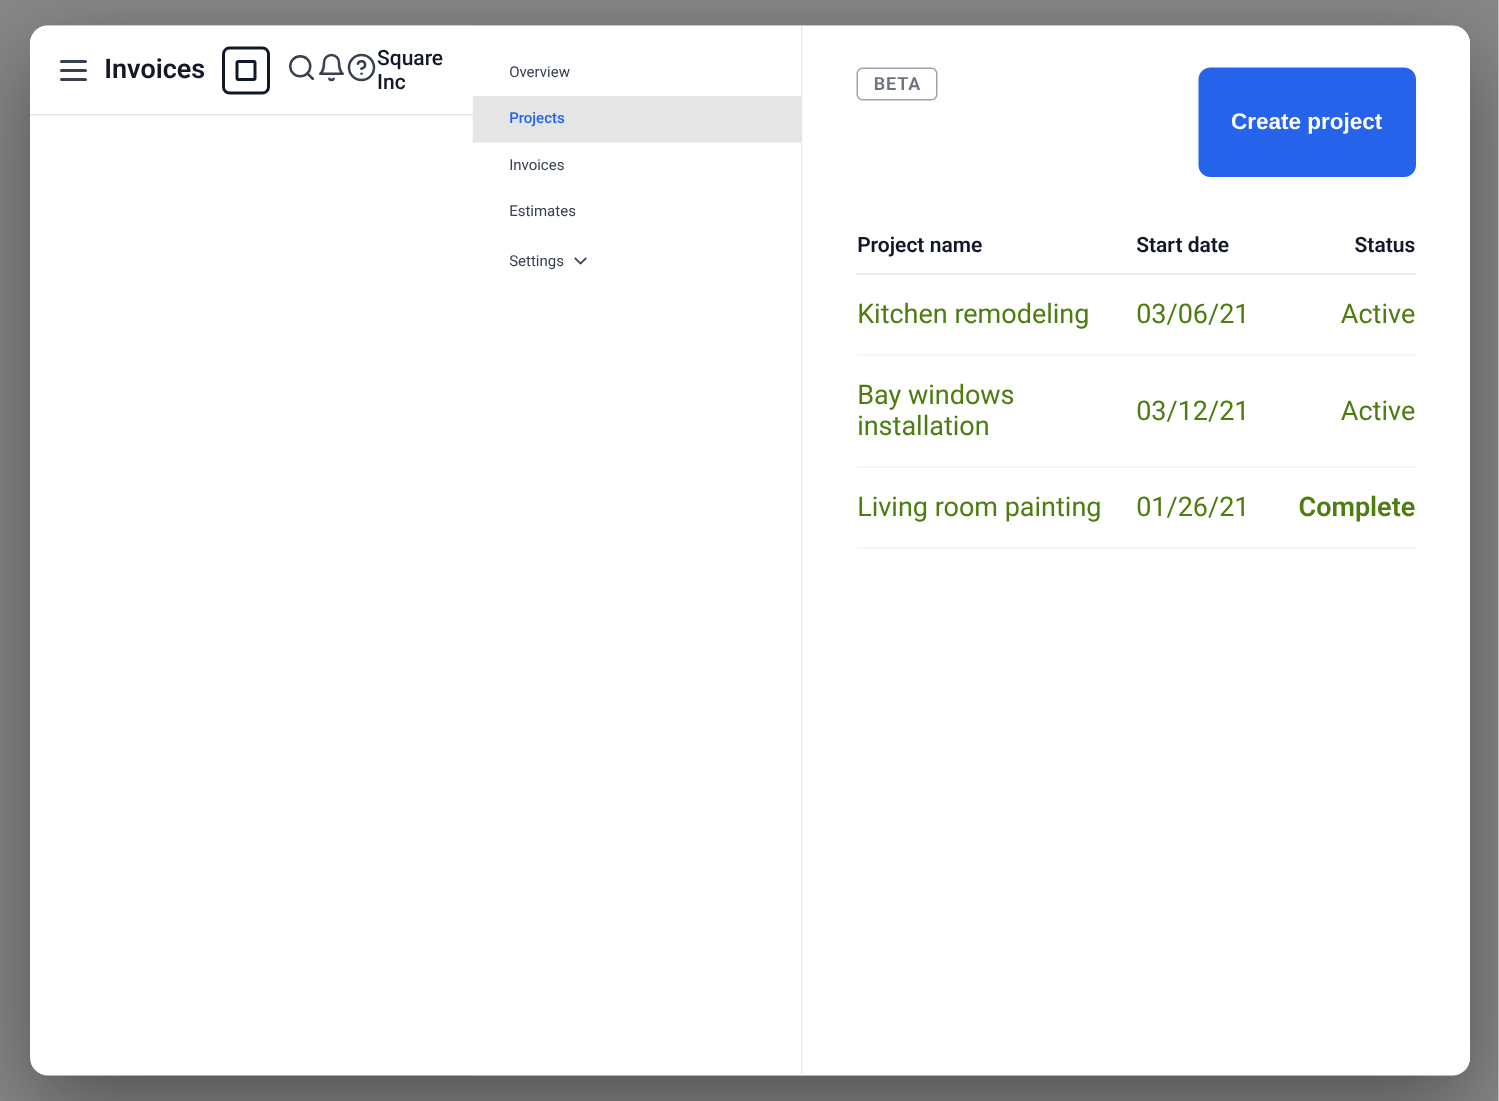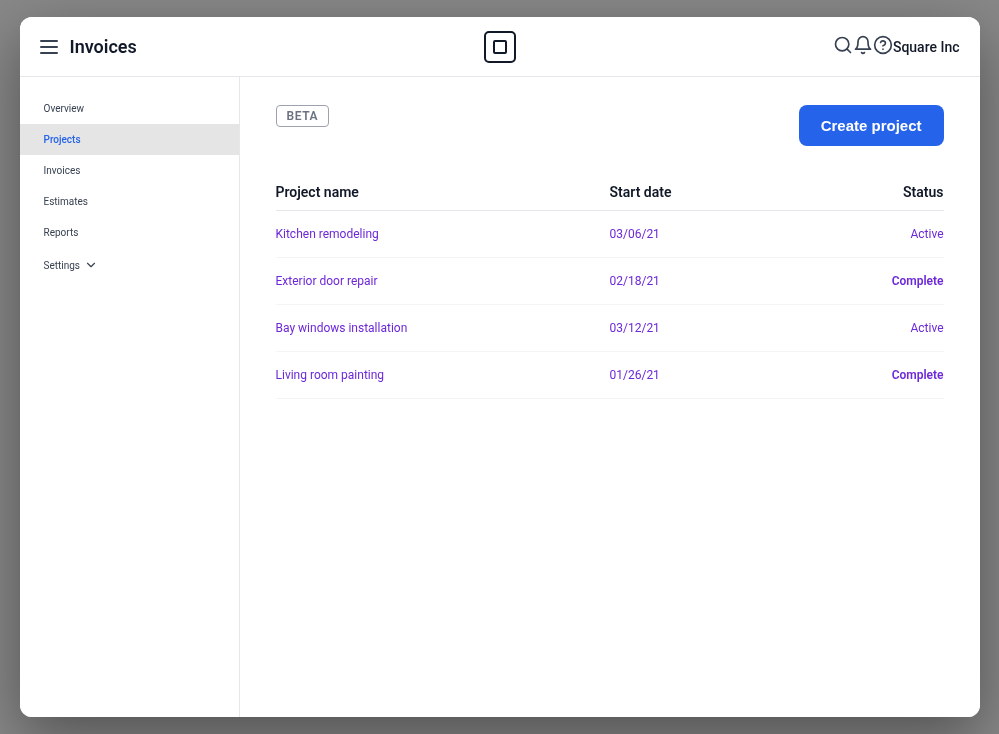--- a/index.html
+++ b/index.html
@@ -14,21 +14,21 @@
     }
 
     .window {
       width: 960px;
       height: 700px;
       background: #fff;
       border-radius: 12px;
       box-shadow: 0 20px 60px rgba(0,0,0,0.4);
       overflow: hidden;
       display: flex;
-      flex-direction: column;
+      flex-direction: row;
     }
 
     
     .topbar {
       display: flex;
       align-items: center;
       padding: 0 20px;
       height: 60px;
       border-bottom: 1px solid #e5e7eb;
       background: #fff;
@@ -172,21 +172,21 @@
       font-size: 12px;
       font-weight: 600;
       color: #6b7280;
       letter-spacing: 0.05em;
     }
 
     .create-button {
       background: #2563eb;
       color: #fff;
       border: none;
-      padding: 12px 22px;
+      padding: 28px 22px;
       border-radius: 8px;
       font-size: 15px;
       font-weight: 600;
       cursor: pointer;
     }
 
     
     .project-table {
       width: 100%;
       border-collapse: collapse;
@@ -200,22 +200,22 @@
       padding: 10px 0;
       border-bottom: 1px solid #e5e7eb;
     }
 
     .project-table thead tr th:last-child {
       text-align: right;
     }
 
     .project-table tbody tr td {
       padding: 16px 0;
-      font-size: 12px;
-      color: #6d28d9;
+      font-size: 18px;
+      color: #4d7c0f;
       border-bottom: 1px solid #f3f4f6;
     }
 
     .project-table tbody tr td:last-child {
       text-align: right;
     }
 
     .status-active {
       color: #6b7280;
     }
@@ -281,23 +281,20 @@
       <div class="sidebar-item active">
         <span class="sidebar-item-label">Projects</span>
       </div>
       <div class="sidebar-item">
         <span class="sidebar-item-label">Invoices</span>
       </div>
       <div class="sidebar-item">
         <span class="sidebar-item-label">Estimates</span>
       </div>
       <div class="sidebar-item">
-        <span class="sidebar-item-label">Reports</span>
-      </div>
-      <div class="sidebar-item">
         <span class="sidebar-item-with-arrow">
           <span class="sidebar-item-label">Settings</span>
           <svg width="14" height="14" viewBox="0 0 24 24" fill="none" stroke="#374151" stroke-width="2" stroke-linecap="round" stroke-linejoin="round">
             <polyline points="6 9 12 15 18 9"></polyline>
           </svg>
         </span>
       </div>
     </nav>
 
     <div class="content">
@@ -314,25 +311,20 @@
             <th class="col-status">Status</th>
           </tr>
         </thead>
         <tbody id="table-body">
         <tr>
               <td>Kitchen remodeling</td>
               <td>03/06/21</td>
               <td class="status-active">Active</td>
             </tr>
             <tr>
-              <td>Exterior door repair</td>
-              <td>02/18/21</td>
-              <td class="status-complete">Complete</td>
-            </tr>
-            <tr>
               <td>Bay windows installation</td>
               <td>03/12/21</td>
               <td class="status-active">Active</td>
             </tr>
             <tr>
               <td>Living room painting</td>
               <td>01/26/21</td>
               <td class="status-complete">Complete</td>
             </tr>
           </tbody>

